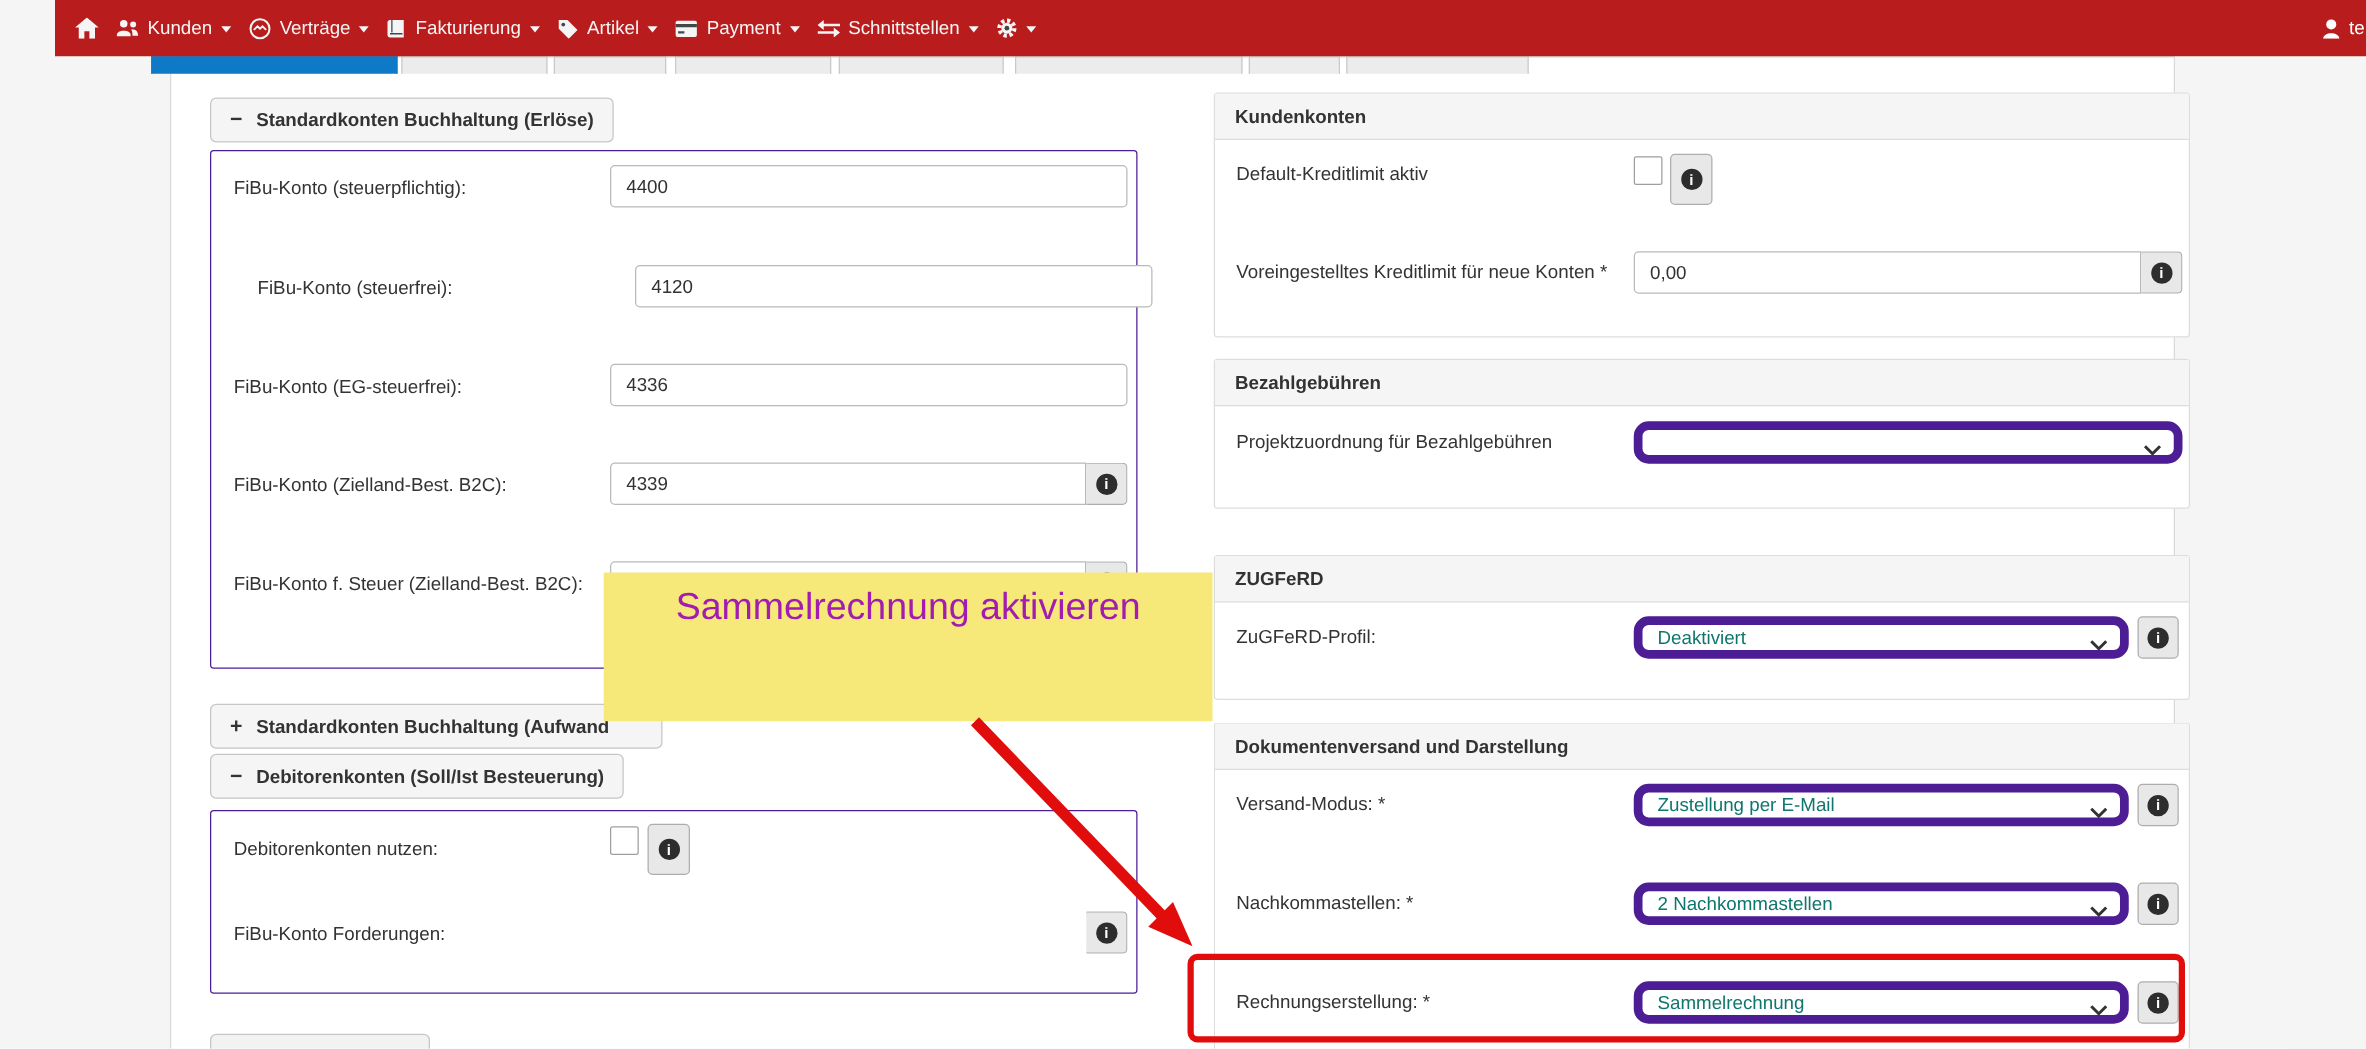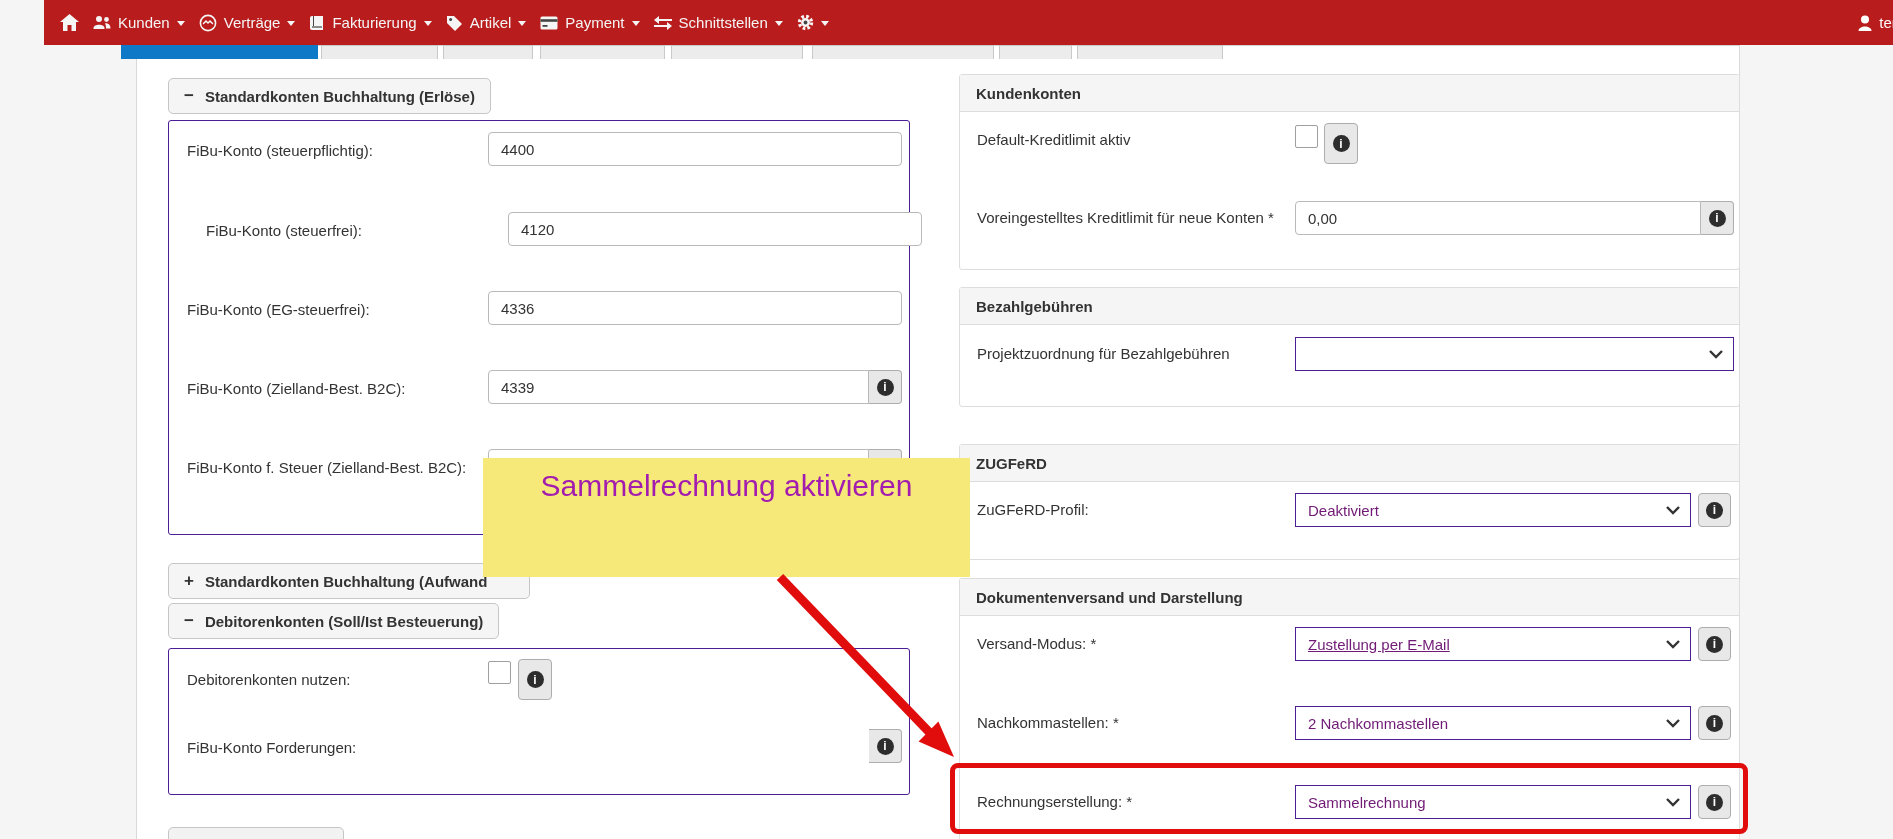--- a/index.html
+++ b/index.html
@@ -28,31 +28,31 @@
     box-sizing:border-box;font-size:15px;color:#333;padding:0 12px;font-family:inherit;}
   .inp.grp{border-top-right-radius:0;border-bottom-right-radius:0;}
   .addon{position:absolute;height:34px;width:33px;background:#e8e8e8;border:1px solid #adadad;
     border-radius:4px;box-sizing:border-box;display:flex;align-items:center;justify-content:center;}
   .addon.att{border-left:none;border-top-left-radius:0;border-bottom-left-radius:0;}
   .infobtn{position:absolute;width:34px;height:41px;background:#e8e8e8;border:1px solid #adadad;
     border-radius:4px;box-sizing:border-box;display:flex;align-items:center;justify-content:center;}
   .ic{width:17px;height:17px;border-radius:50%;background:#2d2d2d;color:#fff;font-size:12px;
     font-weight:bold;display:flex;align-items:center;justify-content:center;line-height:1;}
   .cb{position:absolute;width:23px;height:23px;background:#fff;border:1px solid #9f9f9f;border-radius:2px;box-sizing:border-box;}
-  .sel{position:absolute;height:34px;background:#fff;border:1px solid #4c1d95;border-radius:0;
-    box-sizing:border-box;display:flex;align-items:center;font-size:15px;color:#701a75;padding:0 30px 0 12px;cursor:pointer;}
+  .sel{position:absolute;height:34px;background:#fff;border:7px solid #4c1d95;border-radius:12px;
+    box-sizing:border-box;display:flex;align-items:center;font-size:15px;color:#0f766e;padding:0 30px 0 12px;cursor:pointer;}
   .sel .chev{position:absolute;right:10px;top:12px;}
 
   .togglebtn{position:absolute;height:36px;background:#f5f5f5;border:1px solid #c6c6c6;border-radius:5px;
     box-sizing:border-box;display:flex;align-items:center;gap:11px;padding:0 15px;font-size:15px;
     font-weight:bold;color:#333;cursor:pointer;white-space:nowrap;overflow:hidden;}
   .togglebtn .sym{font-weight:bold;font-size:17px;}
   .fieldset{position:absolute;background:#fff;border:1px solid #4c1d95;border-radius:3px;box-sizing:border-box;}
 
-  .panel{position:absolute;background:#fff;border:1px solid #ddd;border-radius:3px;box-sizing:border-box;}
+  .panel{position:absolute;background:#fff;border:1px solid #ddd;border-radius:3px;box-sizing:border-box;margin-left:12px;}
   .phead{height:37px;background:#f5f5f5;border-bottom:1px solid #ddd;display:flex;align-items:center;
     padding:0 16px;font-size:15px;font-weight:bold;color:#333;box-sizing:border-box;}
 
   
   .callout{position:absolute;left:483px;top:458px;width:487px;height:119px;background:#f7e87a;
     z-index:50;display:flex;justify-content:center;padding-top:11px;box-sizing:border-box;}
   .callout span{font-size:30px;color:#a21caf;}
   .redbox{position:absolute;left:950px;top:763px;width:798px;height:71px;border:5px solid #e10c0c;
     border-radius:8px;box-sizing:border-box;z-index:45;background:transparent;pointer-events:none;}
   .arrow{position:absolute;left:760px;top:565px;z-index:60;pointer-events:none;}
@@ -238,21 +238,21 @@
         </svg>
     </div>
     <div class="addon" style="left:738px;top:48px;">
       <span class="ic">i</span>
     </div>
   </div>
 
   <div class="panel" style="left:959px;top:578px;width:781px;height:262px;border-bottom:none;">
     <div class="phead">Dokumentenversand und Darstellung</div>
     <div class="lbl" style="left:17px;top:56px;">Versand-Modus: *</div>
-    <div class="sel" style="left:335px;top:48px;width:396px;text-decoration:underline;">
+    <div class="sel" style="left:335px;top:48px;width:396px;">
       <span>Zustellung per E-Mail</span>
       <svg class="chev" width="14" height="9" viewBox="0 0 14 9">
           <polyline points="1,1 7,7 13,1" stroke="#333" stroke-width="2.4" fill="none"></polyline>
         </svg>
     </div>
     <div class="addon" style="left:738px;top:48px;">
       <span class="ic">i</span>
     </div>
 
     <div class="lbl" style="left:17px;top:135px;">Nachkommastellen: *</div>

